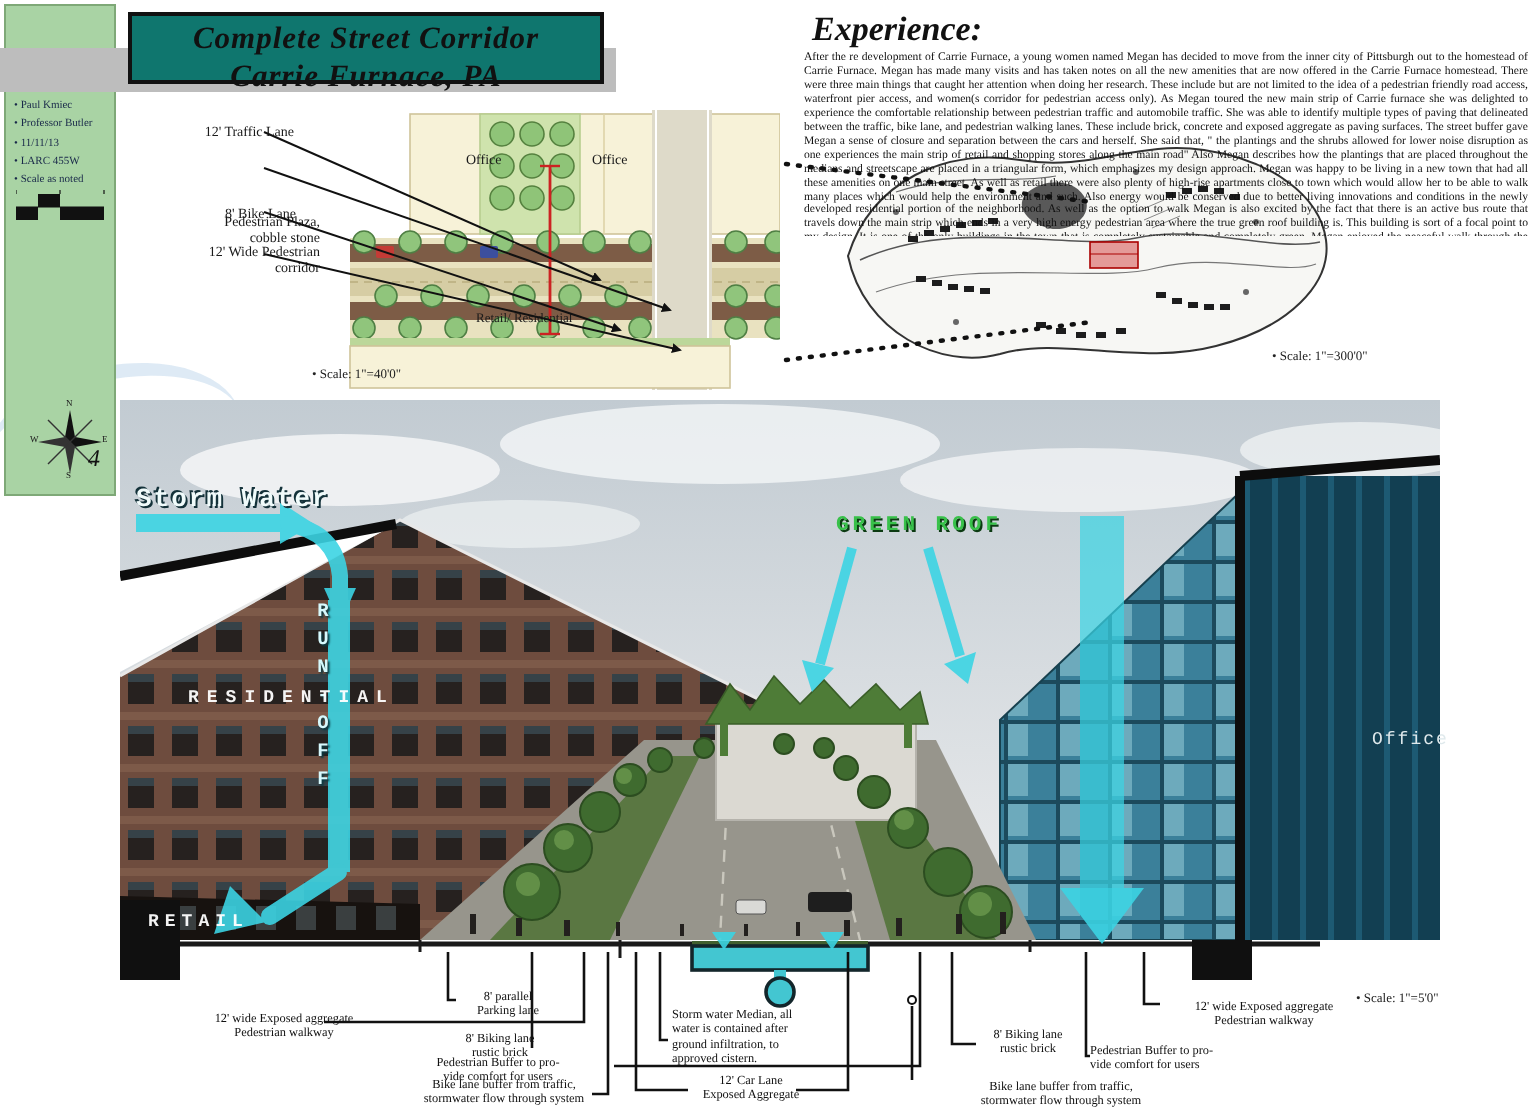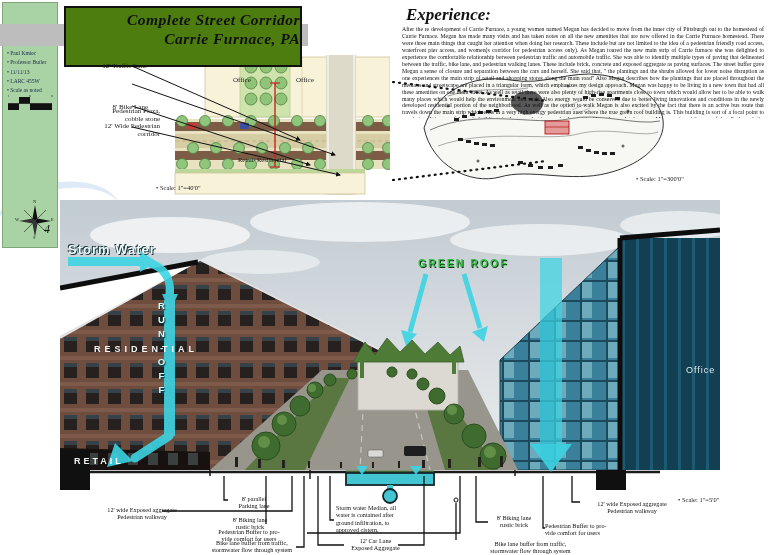--- a/index.html
+++ b/index.html
@@ -12,38 +12,38 @@
   .sidebar li{font-size:5.5px;line-height:1.7;color:#1a2a4a;}
   .sidebar li::before{content:"• ";}
   .scalebar{position:absolute;left:5px;top:92px;}
   .compass{position:absolute;left:10px;top:196px;width:44px;height:44px;}
   .compass span{position:absolute;font-size:4.5px;color:#222;}
   .compass .n{left:20px;top:0;} .compass .s{left:20px;top:36px;}
   .compass .w{left:2px;top:18px;} .compass .e{left:38px;top:18px;}
   .pagenum{position:absolute;left:44px;top:222px;font-style:italic;font-size:12px;z-index:2;}
   
   .grayband{position:absolute;left:0;top:24px;width:308px;height:22px;background:#bdbdbd;z-index:2;}
-  .titlebox{position:absolute;left:64px;top:6px;width:238px;height:61px;background:#4d7c0f;
-            border:2px solid #111;z-index:3;text-align:right;padding-top:2px;box-sizing:border-box;}
+  .titlebox{position:absolute;left:64px;top:6px;width:238px;height:36px;background:#0f766e;
+            border:2px solid #111;z-index:3;text-align:center;padding-top:2px;box-sizing:border-box;}
   .titlebox div{font-style:italic;font-weight:600;font-size:15.5px;line-height:1.25;letter-spacing:.5px;}
   
   .exp{position:absolute;left:402px;top:5px;width:362px;z-index:2;}
   .exp h2{margin:0 0 1px 4px;font-size:17px;font-style:italic;font-weight:700;}
   .exp p{margin:0;font-size:5.8px;line-height:1.2;text-align:justify;height:92px;overflow:hidden;}
   
   .plan{position:absolute;left:70px;top:55px;width:320px;height:140px;z-index:1;}
   .lbl{position:absolute;font-size:7px;line-height:1.15;color:#1a1a1a;z-index:4;white-space:pre-line;}
   .r{text-align:right;} .c{text-align:center;}
   .scalenote{position:absolute;font-size:6.5px;color:#222;z-index:4;}
   .siteplan{position:absolute;left:418px;top:66px;width:250px;height:122px;z-index:1;}
   .swoosh{position:absolute;left:-8px;top:183px;width:130px;height:70px;border-radius:50%;
           border-top:7px solid #d7e6f3;transform:rotate(-12deg);opacity:.8;z-index:0;}
   
   .render{position:absolute;left:60px;top:200px;width:660px;height:310px;z-index:1;}
-  .rtext{position:absolute;z-index:6;font-family:Liberation Sans, sans-serif;}
+  .rtext{position:absolute;z-index:6;font-family:Liberation Mono, monospace;}
   .storm{left:68px;top:242px;font-size:13px;font-weight:700;color:#f0fbfb;letter-spacing:1px;
          text-shadow:1px 1px 0 #14323a,-1px -1px 0 #14323a;}
   .runoff{left:156px;top:300px;height:120px;writing-mode:vertical-rl;text-orientation:upright;
           font-size:9.5px;font-weight:700;letter-spacing:3px;color:#d6f9fd;
           text-shadow:1px 1px 1px #0a3a42;}
   .resid{left:63px;top:344px;font-size:9px;font-weight:600;letter-spacing:4px;color:rgba(255,255,255,.95);padding-left:31px;}
   .retl{left:74px;top:456px;font-size:9px;font-weight:600;letter-spacing:3px;color:rgba(255,255,255,.95);}
   .groof{left:418px;top:257px;font-size:10.5px;font-weight:700;letter-spacing:2px;color:#38c14a;
          text-shadow:1px 1px 0 #0c3a12;}
   .roffice{left:686px;top:365px;font-size:9px;color:#dfe9ec;letter-spacing:1px;}

